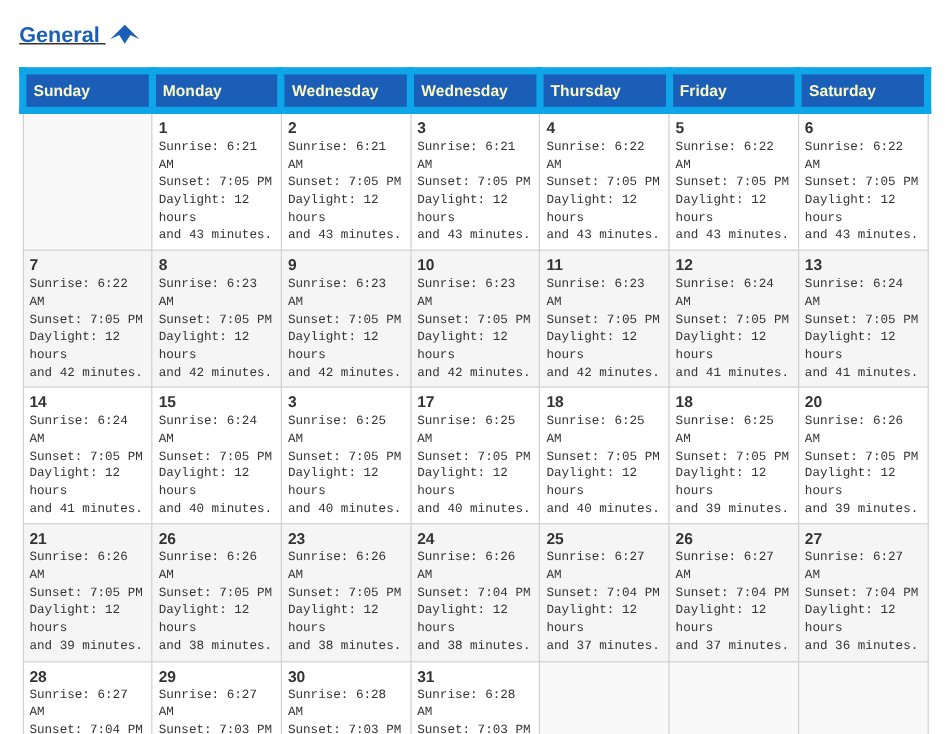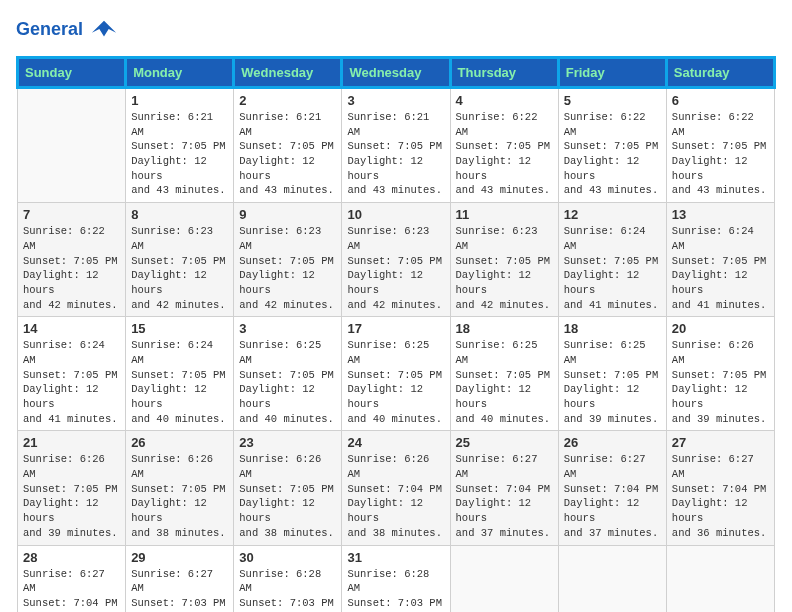--- a/index.html
+++ b/index.html
@@ -12,20 +12,21 @@
     }
     .header {
       display: flex;
       justify-content: space-between;
       align-items: flex-start;
       margin-bottom: 12px;
     }
     .logo {
       display: flex;
       align-items: flex-end;
+      text-decoration: underline;
     }
     .logo-text {
       font-size: 18px;
       font-weight: bold;
       color: #333;
       line-height: 1.1;
     }
     .logo-text .blue { color: #1a5eb8; }
     .logo-icon {
       width: 28px;
@@ -44,26 +45,26 @@
       font-size: 15px;
       color: #555;
     }
     table {
       width: 100%;
       border-collapse: collapse;
       font-size: 11px;
     }
     thead tr th {
       background-color: #1a5eb8;
-      color: #86efac;
+      color: #fef9c3;
       text-align: left;
       padding: 6px 6px;
       font-size: 13px;
       font-weight: bold;
-      border: 3px solid #0ea5e9;
+      border: 6px solid #0ea5e9;
     }
     tbody tr td {
       border: 1px solid #d0d0d0;
       vertical-align: top;
       padding: 4px 5px;
       width: 14.28%;
       min-height: 80px;
     }
     .day-number {
       font-size: 13px;

